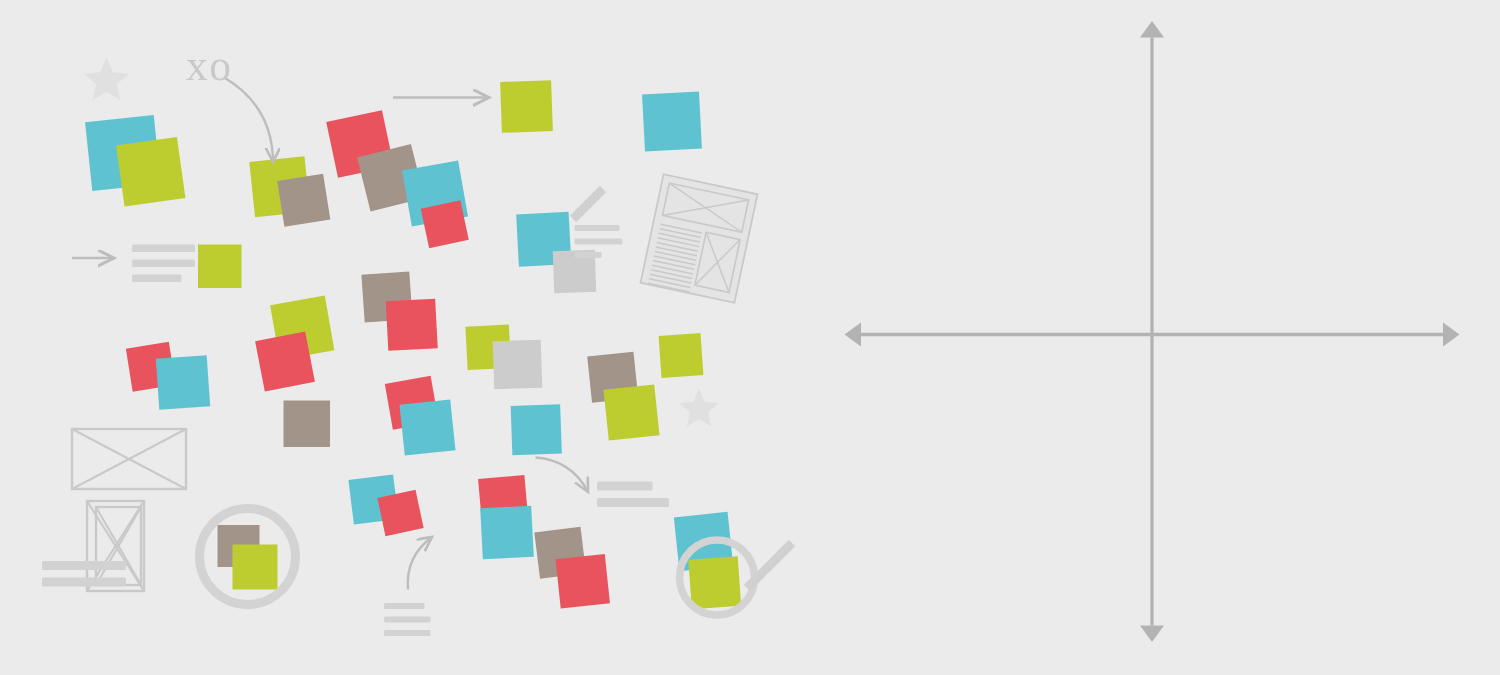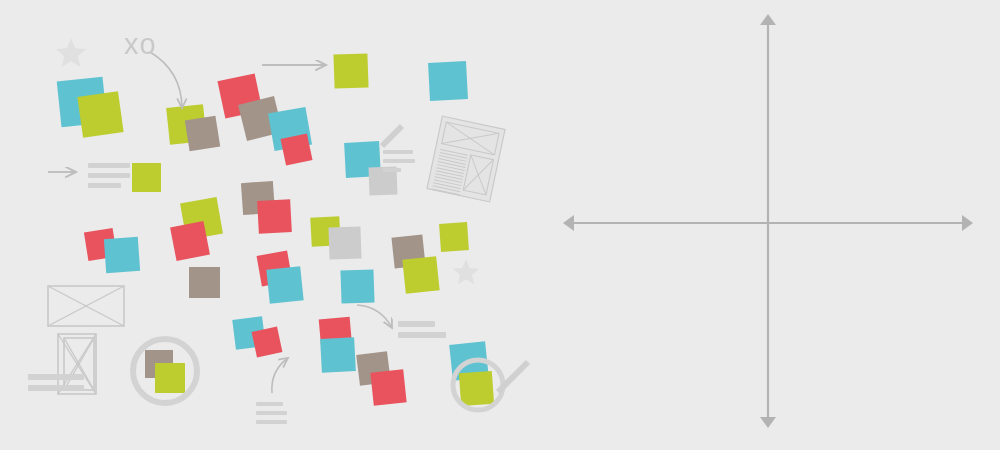--- a/index.html
+++ b/index.html
@@ -161,15 +161,15 @@
       <div class="txtline" style="left: 383px; top: 168px; width: 18px; height: 4px; background: rgb(210, 210, 210);"></div>
       <div class="txtline" style="left: 398px; top: 321px; width: 37px; height: 6px; background: rgb(210, 210, 210);"></div>
       <div class="txtline" style="left: 398px; top: 332px; width: 48px; height: 6px; background: rgb(210, 210, 210);"></div>
       <div class="txtline" style="left: 256px; top: 402px; width: 27px; height: 4px; background: rgb(210, 210, 210);"></div>
       <div class="txtline" style="left: 256px; top: 411px; width: 31px; height: 4px; background: rgb(210, 210, 210);"></div>
       <div class="txtline" style="left: 256px; top: 420px; width: 31px; height: 4px; background: rgb(210, 210, 210);"></div>
       <div class="txtline" style="left: 28px; top: 374px; width: 56px; height: 6px; background: rgb(210, 210, 210);"></div>
       <div class="txtline" style="left: 28px; top: 385px; width: 56px; height: 6px; background: rgb(210, 210, 210);"></div>
     </div>
 
-  <div class="xo-label" id="xo-label" style="left: 124px; top: 30px;">xo</div>
+  <div class="xo-label" id="xo-label" style="left: 124px; top: 30px; font-family: Liberation Serif, serif;">xo</div>
 
 </div>
 
 </body></html>

